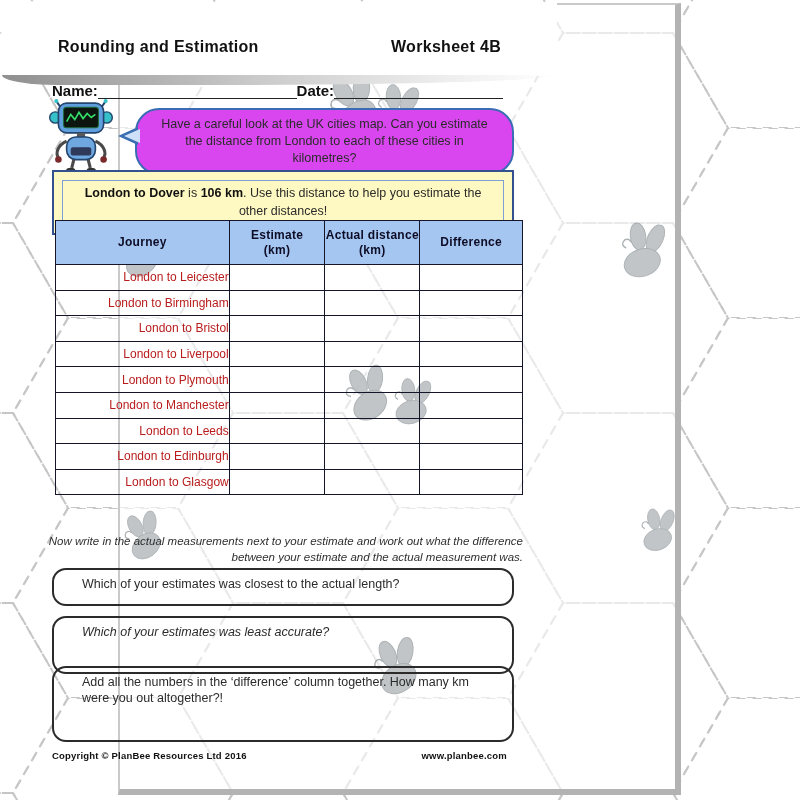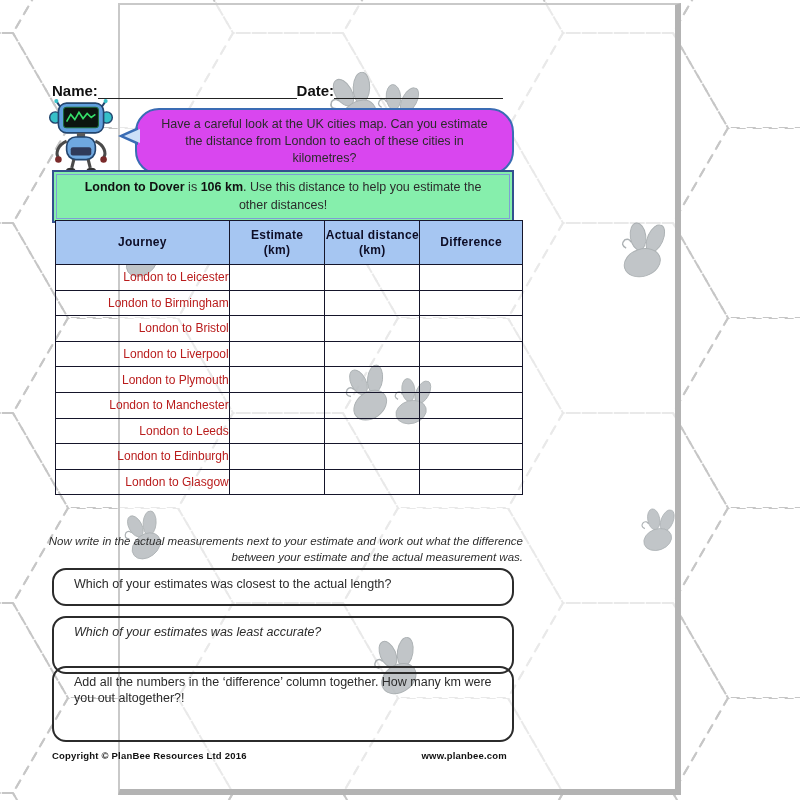--- a/index.html
+++ b/index.html
@@ -72,21 +72,21 @@
   }
   .bubble::after {
     content:""; position:absolute; left:-13px; top:19px;
     border-style:solid; border-width:7px 16px 7px 0;
     border-color:transparent #cde0f8 transparent transparent;
   }
 
   
   .infobox {
     position:absolute; left:50px; top:168px; width:462px;
-    border:2px solid #33508f; background:#86efac; padding:2px;
+    border:2px solid #33508f; background:#fef9c3; padding:8px;
   }
   .infobox .inner {
     border:1px solid #7e9fd4; padding:4px 14px;
     text-align:center; font-size:12.5px; color:#2b2b2b; line-height:1.4;
   }
   .infobox b { color:#111; }
 
   
   table.journeys {
     position:absolute; left:53px; top:218px; width:468px;
@@ -105,21 +105,21 @@
   .instruction {
     position:absolute; left:34px; right:34px; top:532px;
     text-align:right; font-style:italic; font-size:11.5px;
     color:#2f2f2f; line-height:1.35;
   }
 
   
   .qbox {
     position:absolute; left:50px; width:462px;
     border:2px solid #2b2b2b; border-radius:14px;
-    padding:6px 20px; font-size:12.5px; color:#2b2b2b;
+    padding:6px 28px; font-size:12.5px; color:#2b2b2b;
     background:transparent; line-height:1.3;
   }
   .q1 { top:566px; height:38px; }
   .q2 { top:614px; height:58px;font-style:italic; }
   .q3 { top:664px; height:76px; }
 
   
   .footer {
     position:absolute; left:50px; right:50px; top:748px;
     display:flex; justify-content:space-between;
@@ -214,20 +214,25 @@
     <g fill="#b7bcbf" stroke="#9ea4a7" stroke-width="1">
       <ellipse cx="24" cy="16" rx="8" ry="14" transform="rotate(-18 24 16)"></ellipse>
       <ellipse cx="42" cy="15" rx="8" ry="15" transform="rotate(14 42 15)"></ellipse>
       <ellipse cx="33" cy="42" rx="19" ry="14" transform="rotate(-28 33 42)"></ellipse>
     </g>
     <path d="M14 30 q-7 -2 -3 -8 q4 -3 7 1" fill="none" stroke="#9ea4a7" stroke-width="1.5"></path>
   </svg>
 
 <div class="sheet content" style="background:transparent; border-color:transparent;">
 
+  <div class="banner">
+    <div class="banner-title">Rounding and Estimation</div>
+    <div class="banner-ws">Worksheet 4B</div>
+    <div class="swoosh"></div>
+  </div>
 
   <div class="namedate">
     <span>Name:</span>
     <span class="write-line"></span>
     <span>Date:</span>
     <span class="write-line short"></span>
   </div>
 
   <svg class="robot" width="78" height="76" viewBox="0 0 76 74">
     <line x1="18" y1="8" x2="14" y2="2" stroke="#23456e" stroke-width="2"></line>

